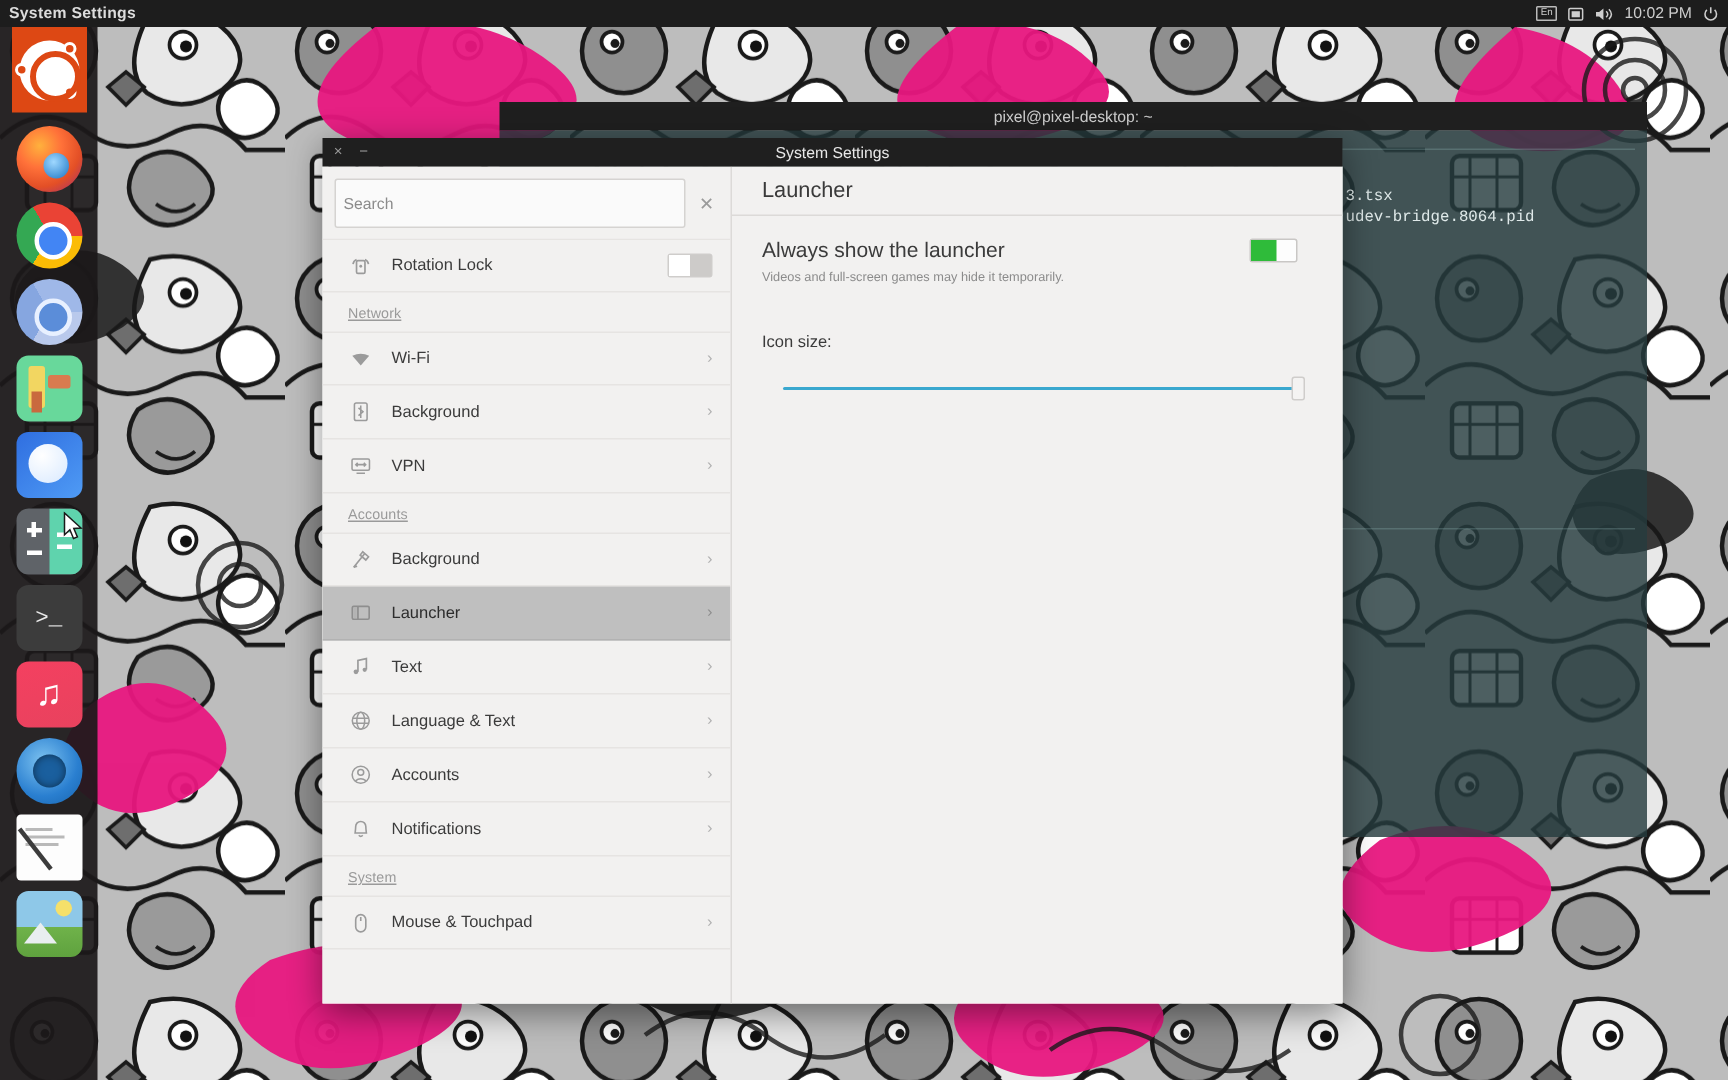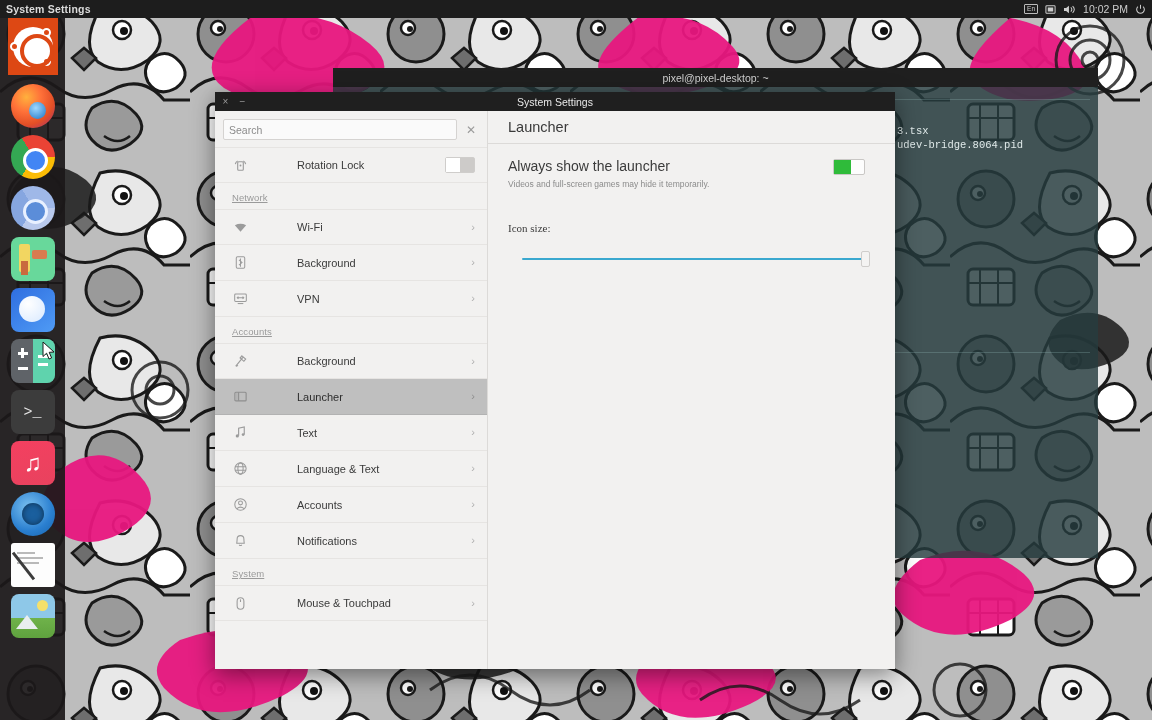--- a/index.html
+++ b/index.html
@@ -135,35 +135,35 @@
   
   #settings-sidebar{
     width:273px; background:#f2f1f0; border-right:1px solid #dcdad8;
     display:flex; flex-direction:column; overflow:hidden;
   }
   #search-row{
     display:flex;align-items:center;gap:6px;
     padding:8px 8px 7px 8px;
   }
   #search-input{
-    flex:1;height:21px;background:#fafafa;border:1px solid #d5d3d1;border-radius:2px;
+    flex:1;height:33px;background:#fafafa;border:1px solid #d5d3d1;border-radius:2px;
     font-size:10.5px;color:#333;padding:0 5px;font-family:"Liberation Sans",sans-serif;
   }
   #search-input::placeholder{color:#8b8b8b;}
   #search-clear{
     width:16px;height:16px;display:flex;align-items:center;justify-content:center;
     color:#9b9b9b;font-size:12px;line-height:1;
   }
   #sidebar-list{flex:1;overflow:hidden;}
   .sec-header{
     font-size:9.5px;color:#9a9a9a;padding:9px 0 6px 17px;letter-spacing:.1px;text-decoration:underline;
   }
   .nav-row{
     height:36px;display:flex;align-items:center;padding:0 12px 0 17px;
-    border-bottom:1px solid #e6e4e2;position:relative;gap:36px;
+    border-bottom:1px solid #e6e4e2;position:relative;
   }
   .nav-row.top-div{border-top:1px solid #e6e4e2;}
   .nav-row.selected{background:#bfbfbf;border-bottom-color:#b2b2b2;}
   .nav-ico{width:16px;height:16px;margin-right:13px;color:#9b9b9b;flex:0 0 16px;
     display:flex;align-items:center;justify-content:center;}
   .nav-ico svg{display:block;}
   .nav-label{font-size:11px;color:#3b3b3b;flex:1;}
   .nav-row.selected .nav-label{color:#2d2d2d;}
   .chev{color:#b0b0b0;font-size:11px;line-height:1;}
   .nav-row.selected .chev{color:#8e8e8e;}
@@ -187,21 +187,21 @@
   .setting-row{display:flex;align-items:flex-start;padding:0 8px 0 10px;}
   .setting-texts{flex:1;}
   .setting-title{font-size:14px;color:#3b3b3b;line-height:1.25;}
   .setting-sub{font-size:8.5px;color:#8b8b8b;margin-top:3px;}
   .toggle-on{
     width:32px;height:16px;border-radius:2px;border:1px solid #c9c7c5;background:#fdfdfd;
     position:relative;flex:0 0 32px;margin-top:1px;
   }
   .toggle-on .fill{position:absolute;left:0;top:0;width:17px;height:14px;background:#2fbb3a;}
   .slider-block{margin-top:33px;padding-left:10px;}
-  .slider-label{font-size:11px;color:#3b3b3b;font-family:Liberation Serif, serif;}
+  .slider-label{font-size:11px;color:#3b3b3b;}
   .slider-wrap{margin-top:17px;position:relative;height:16px;padding-right:10px;}
   .slider-track{
     position:absolute;left:14px;right:10px;top:7px;height:2px;background:#3aa8cf;
     border-radius:1px;
   }
   .slider-thumb{
     position:absolute;right:3px;top:0px;width:9px;height:16px;background:#f4f3f2;
     border:1px solid #cfcdcb;border-radius:2px;
   }
 

